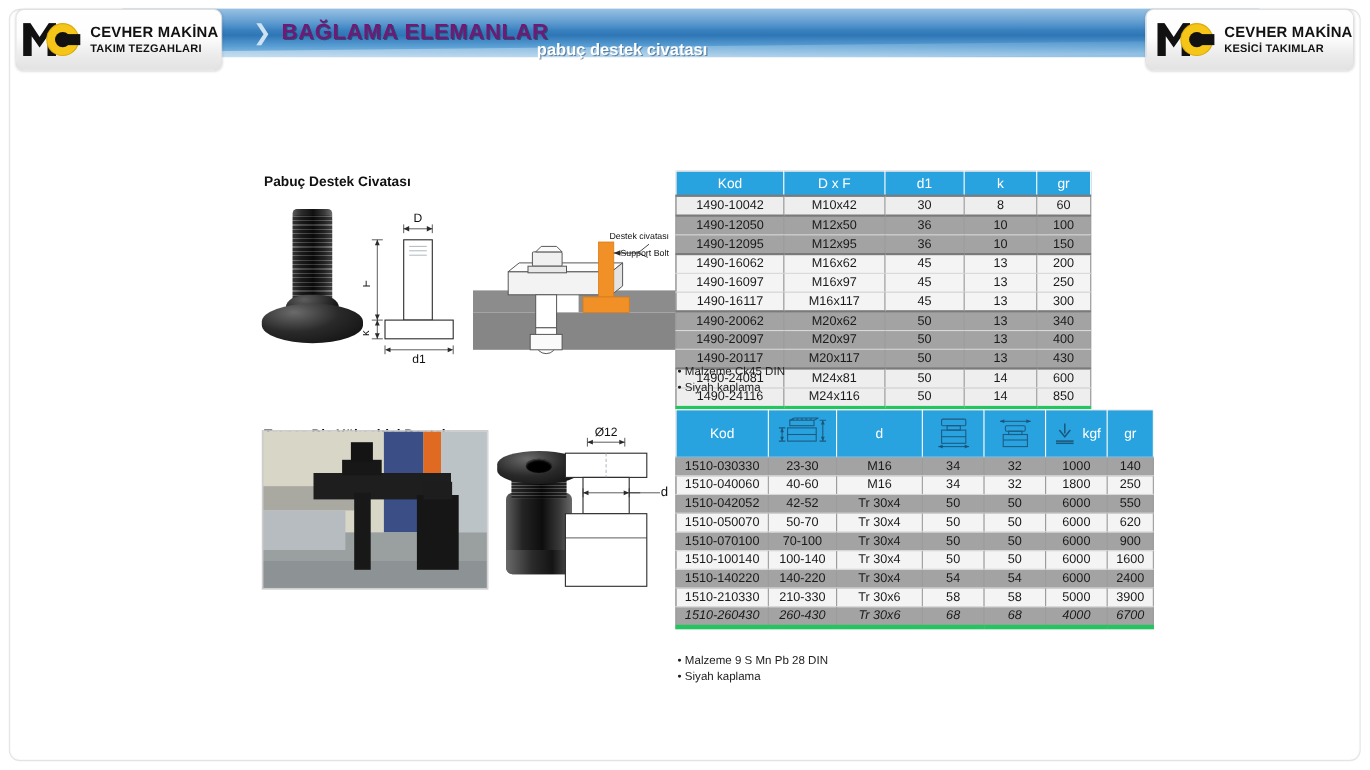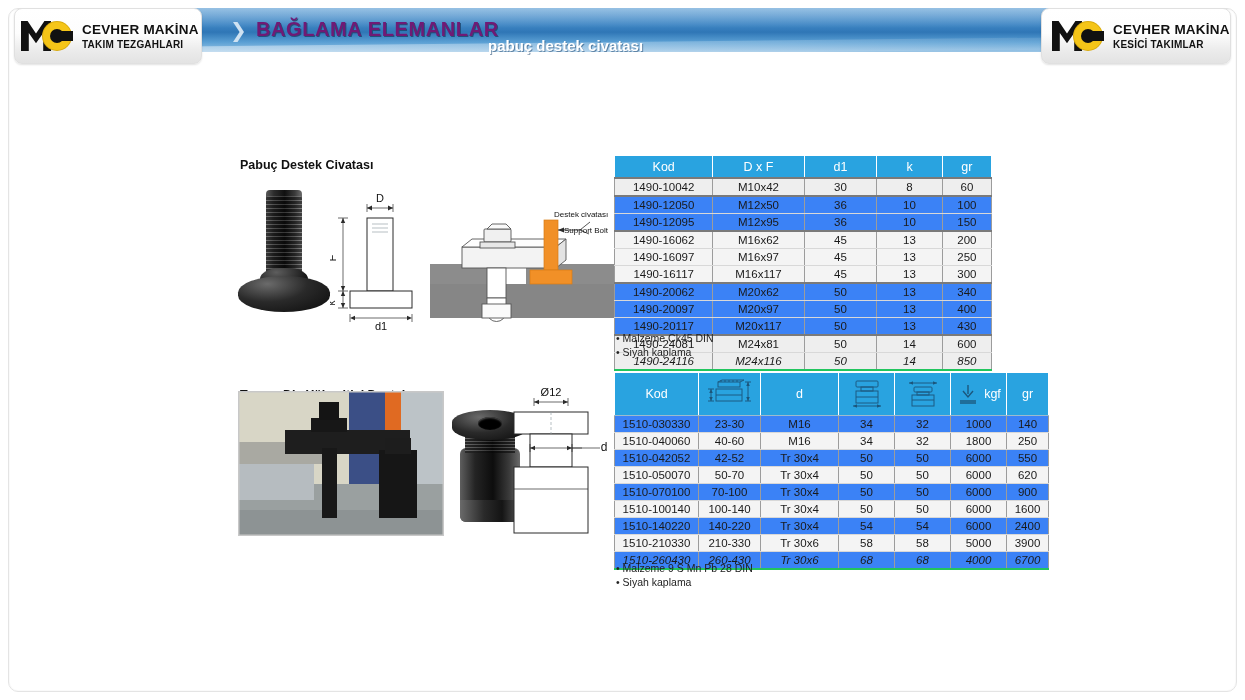--- a/index.html
+++ b/index.html
@@ -156,21 +156,21 @@
     background:linear-gradient(to right,#5e5e5e 0%,#242424 25%,#0d0d0d 55%,#3b3b3b 82%,#6a6a6a 100%);
   }
   .riser-body:after{
     content:"";position:absolute;left:0;bottom:0;width:100%;height:22px;border-radius:0 0 6px 6px;
     background:linear-gradient(to right,#6a6a6a,#2a2a2a 40%,#141414 70%,#555);
   }
 
   
   .tbl{
     position:absolute;border-collapse:collapse;
-    font-size:11.5px;color:#1a1a1a;background:#3b82f6;
+    font-size:11.5px;color:#1a1a1a;background:#a3a3a3;
     table-layout:fixed;
   }
   #tbl1{left:614px;top:155px;width:378px;}
   #tbl2{left:614px;top:372px;width:378px;}
   .tbl th{
     background:#29a3e0;color:#fff;font-weight:normal;font-size:12.5px;
     border:1px solid #ffffff;border-bottom:1px solid #9dbbcd;
     padding:3px 2px;text-align:center;
   }
   #tbl1 th{height:15px;}
@@ -179,33 +179,33 @@
     border-left:1px solid #9c9c9c;border-right:1px solid #9c9c9c;
     border-top:1px solid #d8d8d8;border-bottom:1px solid #d8d8d8;
     padding:1px 3px;text-align:center;height:14px;line-height:14px;
     white-space:nowrap;
   }
   .tbl tr.grp-start td{border-top:2px solid #7a7a7a;}
   .tbl tr.grp-end td{border-bottom:2px solid #7a7a7a;}
   .tbl tr.shade td{background:#eeeeee;}
   .tbl tr.alt td{background:#f4f4f4;}
   .tbl tr.ital td{font-style:italic;}
-  .tbl tr.last td{border-bottom:2px solid #22c55e;font-style:italic;}
+  .tbl tr.last td{border-bottom:4px solid #22c55e;}
   .col-kod{width:84px;}
   .col-b{width:78px;}
   .col-c{width:62px;}
   .col-d{width:56px;}
   .col-e{width:56px;}
   .col-f{width:42px;}
 
   .notes{
     position:absolute;font-size:10.5px;color:#222;line-height:14px;
   }
   #notes1{left:616px;top:331px;}
-  #notes2{left:616px;top:561px;}
+  #notes2{left:616px;top:594px;}
   .notes div:before{content:"\2022\00a0";}
 
   
   .hicon{display:block;margin:0 auto;}
   .kgf-cell{display:flex;align-items:center;justify-content:center;gap:4px;}
   .kgf-label{font-size:12.5px;color:#fff;}
 </style>
 </head>
 <body>
 

